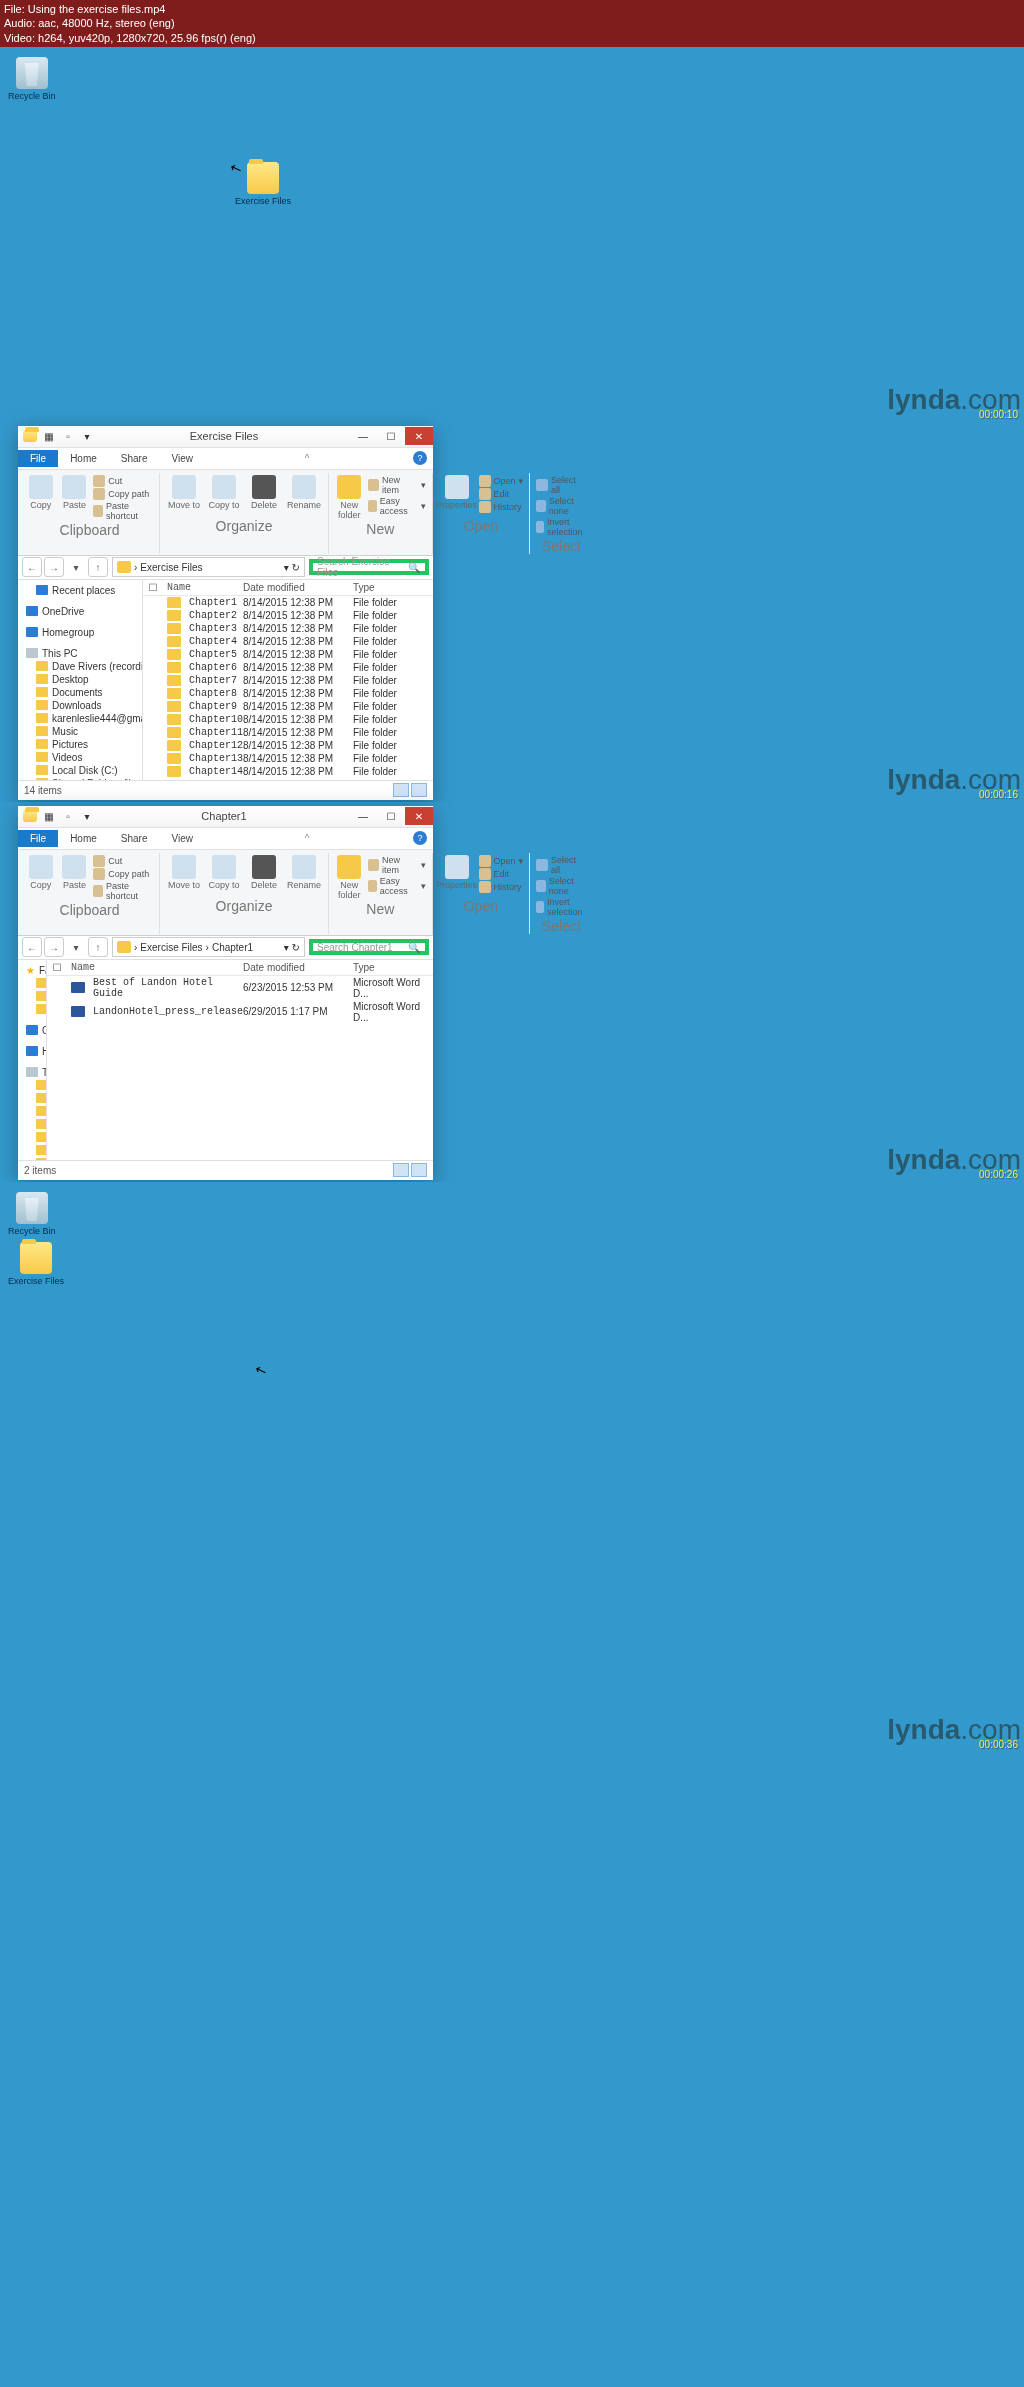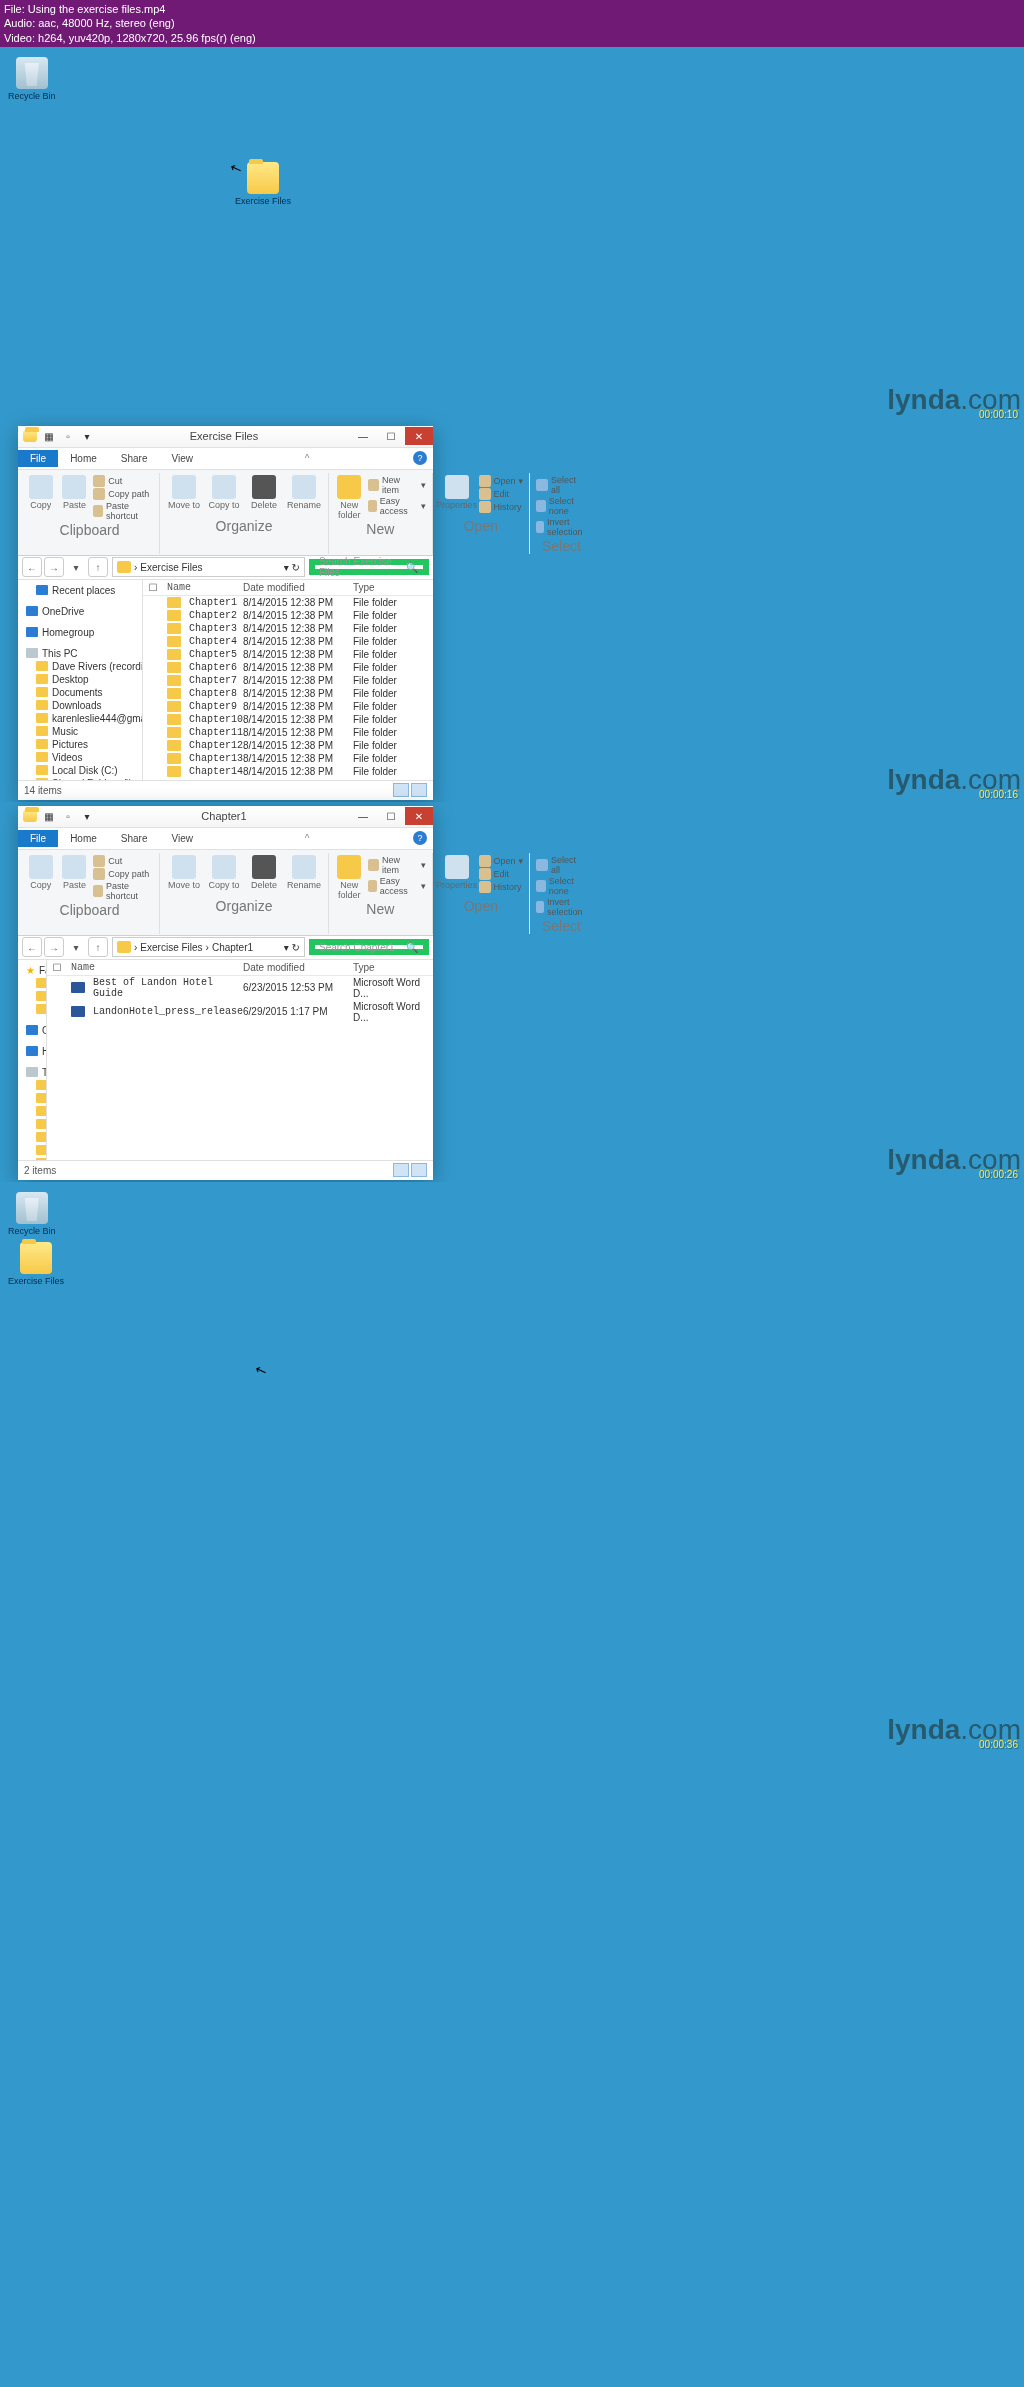--- a/index.html
+++ b/index.html
@@ -1,17 +1,17 @@
 <!DOCTYPE html>
 <html><head>
 <meta charset="utf-8">
 <style>
 * { margin: 0; padding: 0; box-sizing: border-box; font-family: "Segoe UI", Tahoma, sans-serif; }
 body { width: 1024px; background: #3399cc; }
-.header { background: #701a75; color: #fff; font-size: 11px; padding: 2px 4px; line-height: 1.3; }
+.header { background: #7f1d1d; color: #fff; font-size: 11px; padding: 2px 4px; line-height: 1.3; }
 .frame { position: relative; }
 .desktop { background: #3399cc; height: 375px; position: relative; }
 .desktop2 { background: #3399cc; height: 380px; position: relative; }
 .desktop3 { background: #3399cc; height: 570px; position: relative; }
 .desktop-icon { position: absolute; text-align: center; font-size: 9px; color: #002b4d; }
 .desktop-icon .icon-img { width: 32px; height: 32px; margin: 0 auto 2px; border-radius: 4px; }
 .recycle-bin-icon { background: linear-gradient(#d8e8f0, #a0c0d0); border-radius: 4px; position: relative; }
 .recycle-bin-icon::before { content: ""; position: absolute; top: 6px; left: 6px; right: 6px; bottom: 3px; background: linear-gradient(#e8f0f8, #c0d4e0); clip-path: polygon(15% 0, 85% 0, 75% 100%, 25% 100%); }
 .folder-icon-big { background: linear-gradient(#ffe988, #f7c948); border-radius: 3px; position: relative; }
 .folder-icon-big::before { content:""; position:absolute; top:-3px; left:2px; width: 14px; height: 5px; background:#f7c948; border-radius: 2px 2px 0 0;}
@@ -40,21 +40,21 @@
 .ribbon-big .rb-icon { width: 24px; height: 24px; background: #cfe0ee; border-radius: 3px; margin-bottom: 1px; }
 .ribbon-small-stack { display: flex; flex-direction: column; gap: 1px; font-size: 9px; color: #555; text-align: left; }
 .ribbon-small-stack span { display: flex; align-items: center; gap: 3px; }
 .ribbon-small-stack .sm-icon { width: 12px; height: 12px; background: #d8c090; border-radius: 2px; }
 .ribbon-label { font-size: 14px; color: #777; padding-top: 1px; }
 .addressbar { display: flex; align-items: center; height: 24px; background: #fff; border-bottom: 1px solid #e0e0e0; padding: 0 4px; gap: 4px; }
 .nav-btns { display: flex; gap: 2px; }
 .nav-btn { width: 20px; height: 20px; border: 1px solid #ccc; border-radius: 3px; display: flex; align-items: center; justify-content: center; font-size: 10px; color: #555; }
 .crumb-box { flex: 1; border: 1px solid #ccc; height: 20px; display: flex; align-items: center; padding: 0 4px; gap: 3px; font-size: 10px; color: #333; }
 .crumb-box .fld { width: 14px; height: 12px; background: #f7c948; border-radius: 2px; }
-.search-box { width: 120px; border: 6px solid #22c55e; height: 16px; display: flex; align-items: center; padding: 0 4px; color: #999; font-size: 10px; }
+.search-box { width: 120px; border: 4px solid #22c55e; height: 16px; display: flex; align-items: center; padding: 0 4px; color: #999; font-size: 10px; }
 .search-box .mag { margin-left: auto; color: #888; }
 .explorer-body { display: flex; height: 200px; }
 .nav-pane { width: 140px; border-right: 1px solid #e0e0e0; overflow: hidden auto; font-size: 10px; color: #333; padding: 4px 0; }
 .nav-item { padding: 1px 4px 1px 18px; display: flex; align-items: center; gap: 4px; white-space: nowrap; }
 .nav-item.top { padding-left: 8px; font-weight: normal; }
 .nav-item .star { color: #f5b301; font-size: 10px; }
 .nav-item .ni-icon { width: 12px; height: 10px; background: #f7c948; border-radius: 1px; flex-shrink: 0; }
 .nav-item .ni-icon.blue { background: #2b7cd3; }
 .nav-item .ni-icon.drive { background: #bcc8d0; }
 .nav-sep { height: 8px; }

